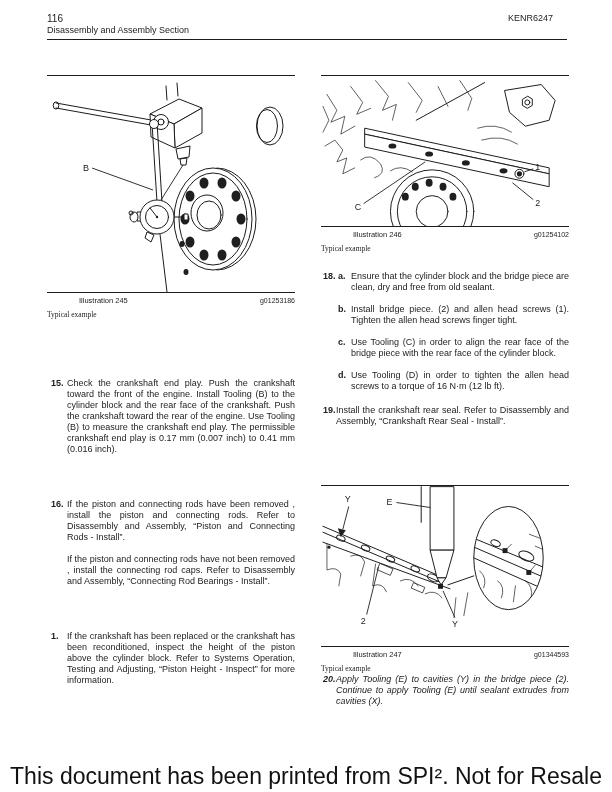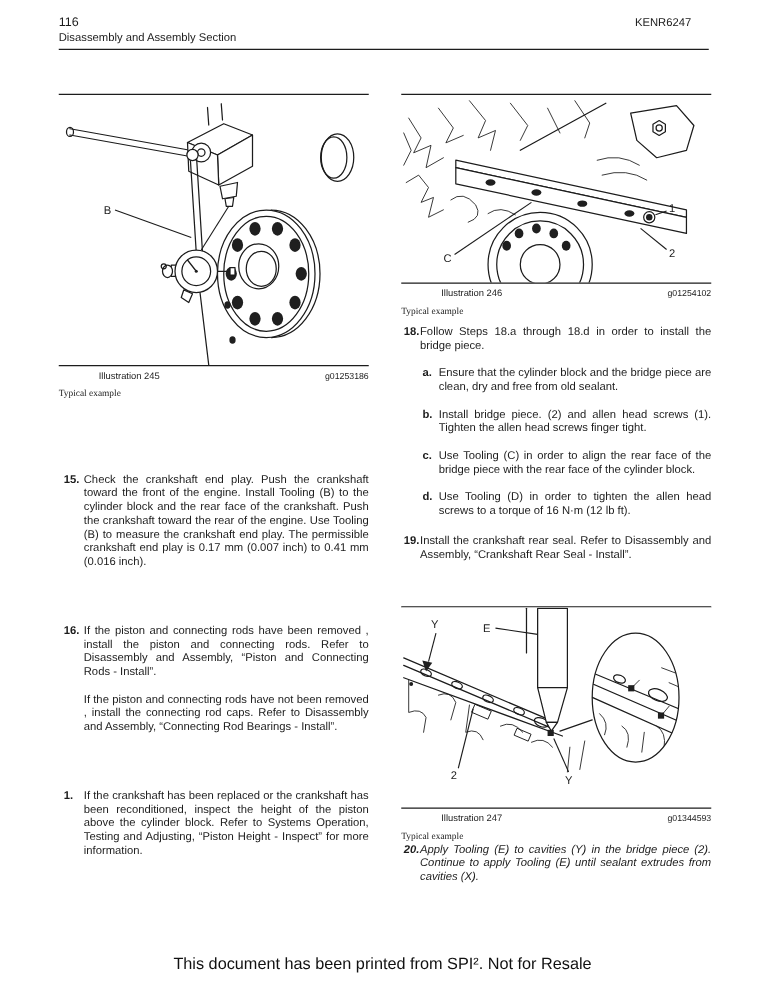--- a/index.html
+++ b/index.html
@@ -37,21 +37,21 @@
   .sub { position:relative; padding-left:15px; margin-top:11px; }
   .sub .letter { position:absolute; left:2px; top:0; font-weight:bold; }
   
   svg .ln   { stroke:#1c1c1c; stroke-width:1; fill:none; stroke-linecap:round; stroke-linejoin:round; }
   svg .thin { stroke:#1c1c1c; stroke-width:0.7; fill:none; stroke-linecap:round; stroke-linejoin:round; }
   svg .wh   { fill:#ffffff; stroke:#1c1c1c; stroke-width:1; stroke-linejoin:round; }
   svg .dk   { fill:#1f1f1f; stroke:none; }
   svg .lead { stroke:#1c1c1c; stroke-width:0.9; fill:none; }
   svg text  { font-family:"Liberation Sans", sans-serif; font-size:9px; fill:#1c1c1c; }
   
-  .footer { position:absolute; left:0; right:0; top:763px; text-align:center; font-size:13px; color:#111; }
+  .footer { position:absolute; left:0; right:0; top:763px; text-align:center; font-size:23px; color:#111; }
 </style>
 </head>
 <body>
 
 <div class="page">
 
   <div class="hdr-pagenum">116</div>
   <div class="hdr-section">Disassembly and Assembly Section</div>
   <div class="hdr-code">KENR6247</div>
   <div class="hdr-rule"></div>
@@ -184,21 +184,20 @@
     <div class="fig-cap">
       <span>Illustration 246</span>
       <span class="fig-g">g01254102</span>
     </div>
     <div class="fig-sub">Typical example</div>
   </figure>
 
   <div class="textcol" id="steps-right">
     <div class="step step-r">
       <span class="num">18.</span>
-      <p>Follow Steps 18.a through 18.d in order to install the bridge piece.</p>
       <div class="sub">
         <span class="letter">a.</span>
         <p>Ensure that the cylinder block and the bridge piece are clean, dry and free from old sealant.</p>
       </div>
       <div class="sub">
         <span class="letter">b.</span>
         <p>Install bridge piece. (2) and allen head screws (1). Tighten the allen head screws finger tight.</p>
       </div>
       <div class="sub">
         <span class="letter">c.</span>

